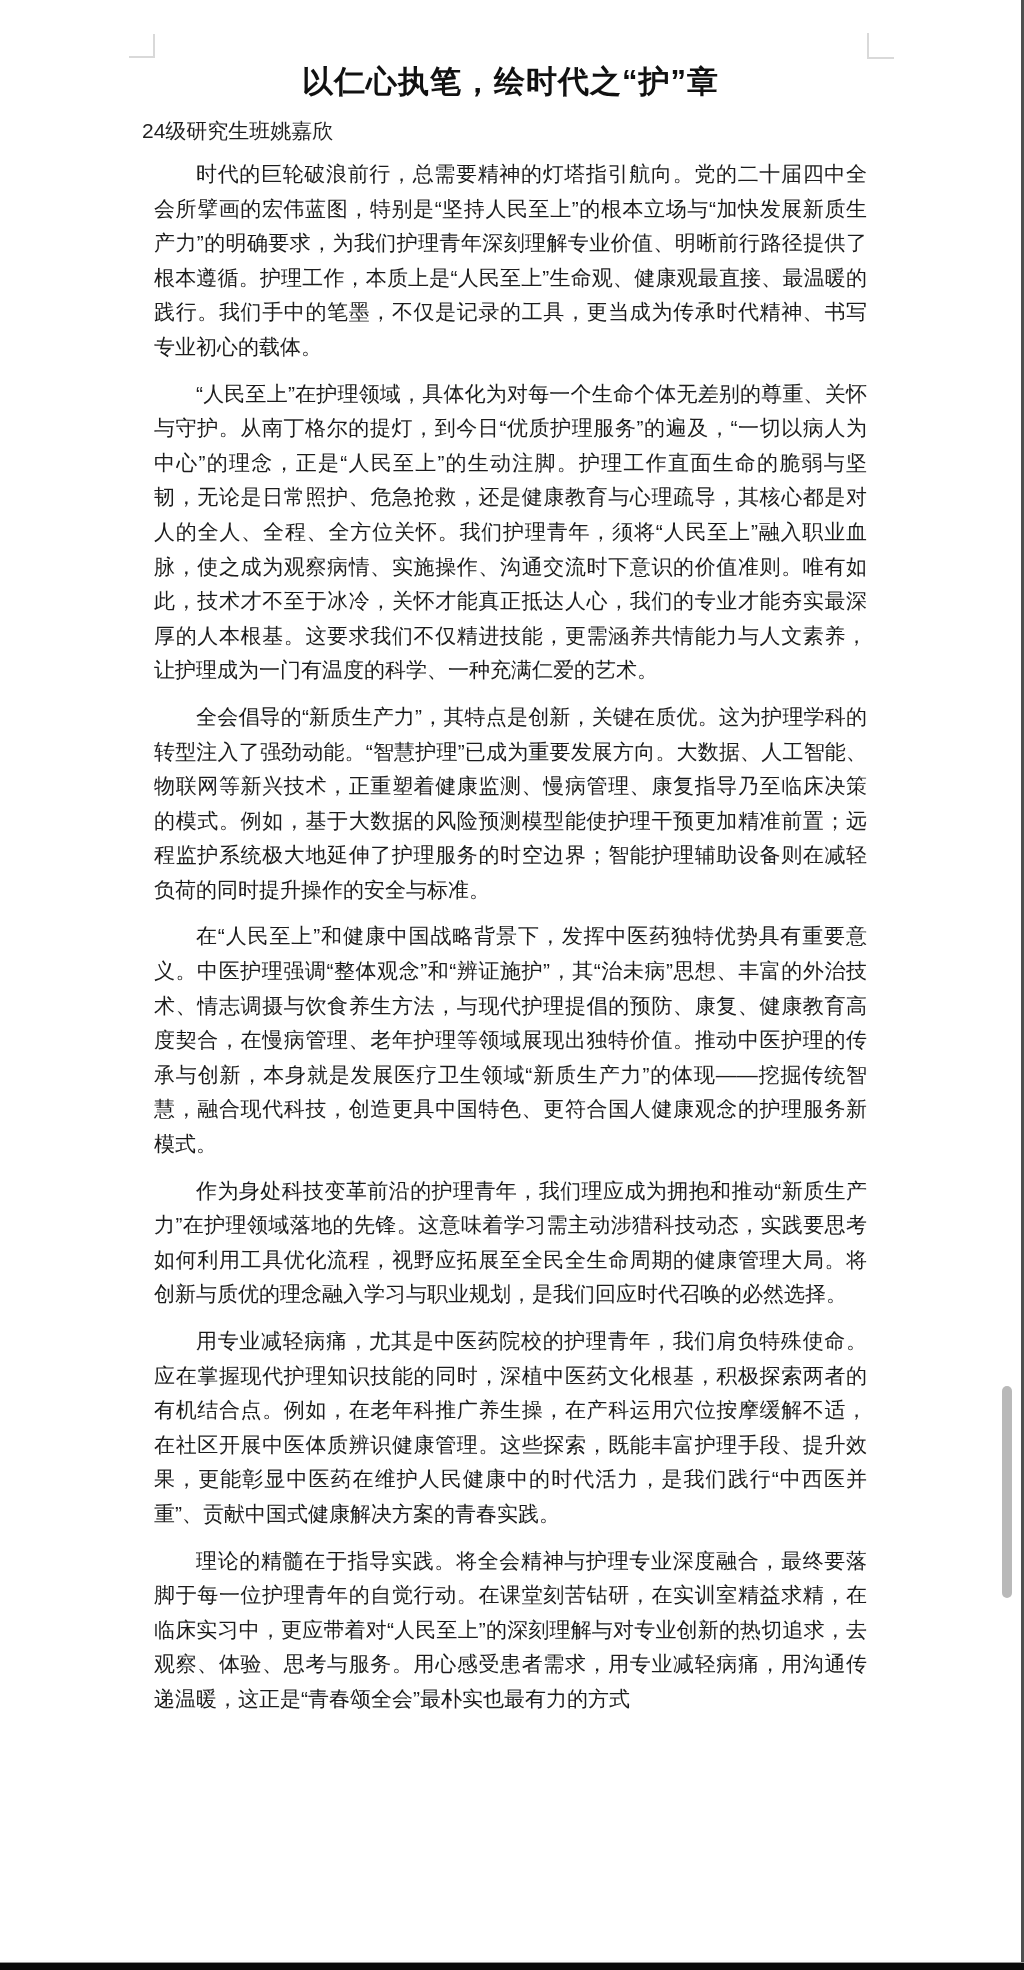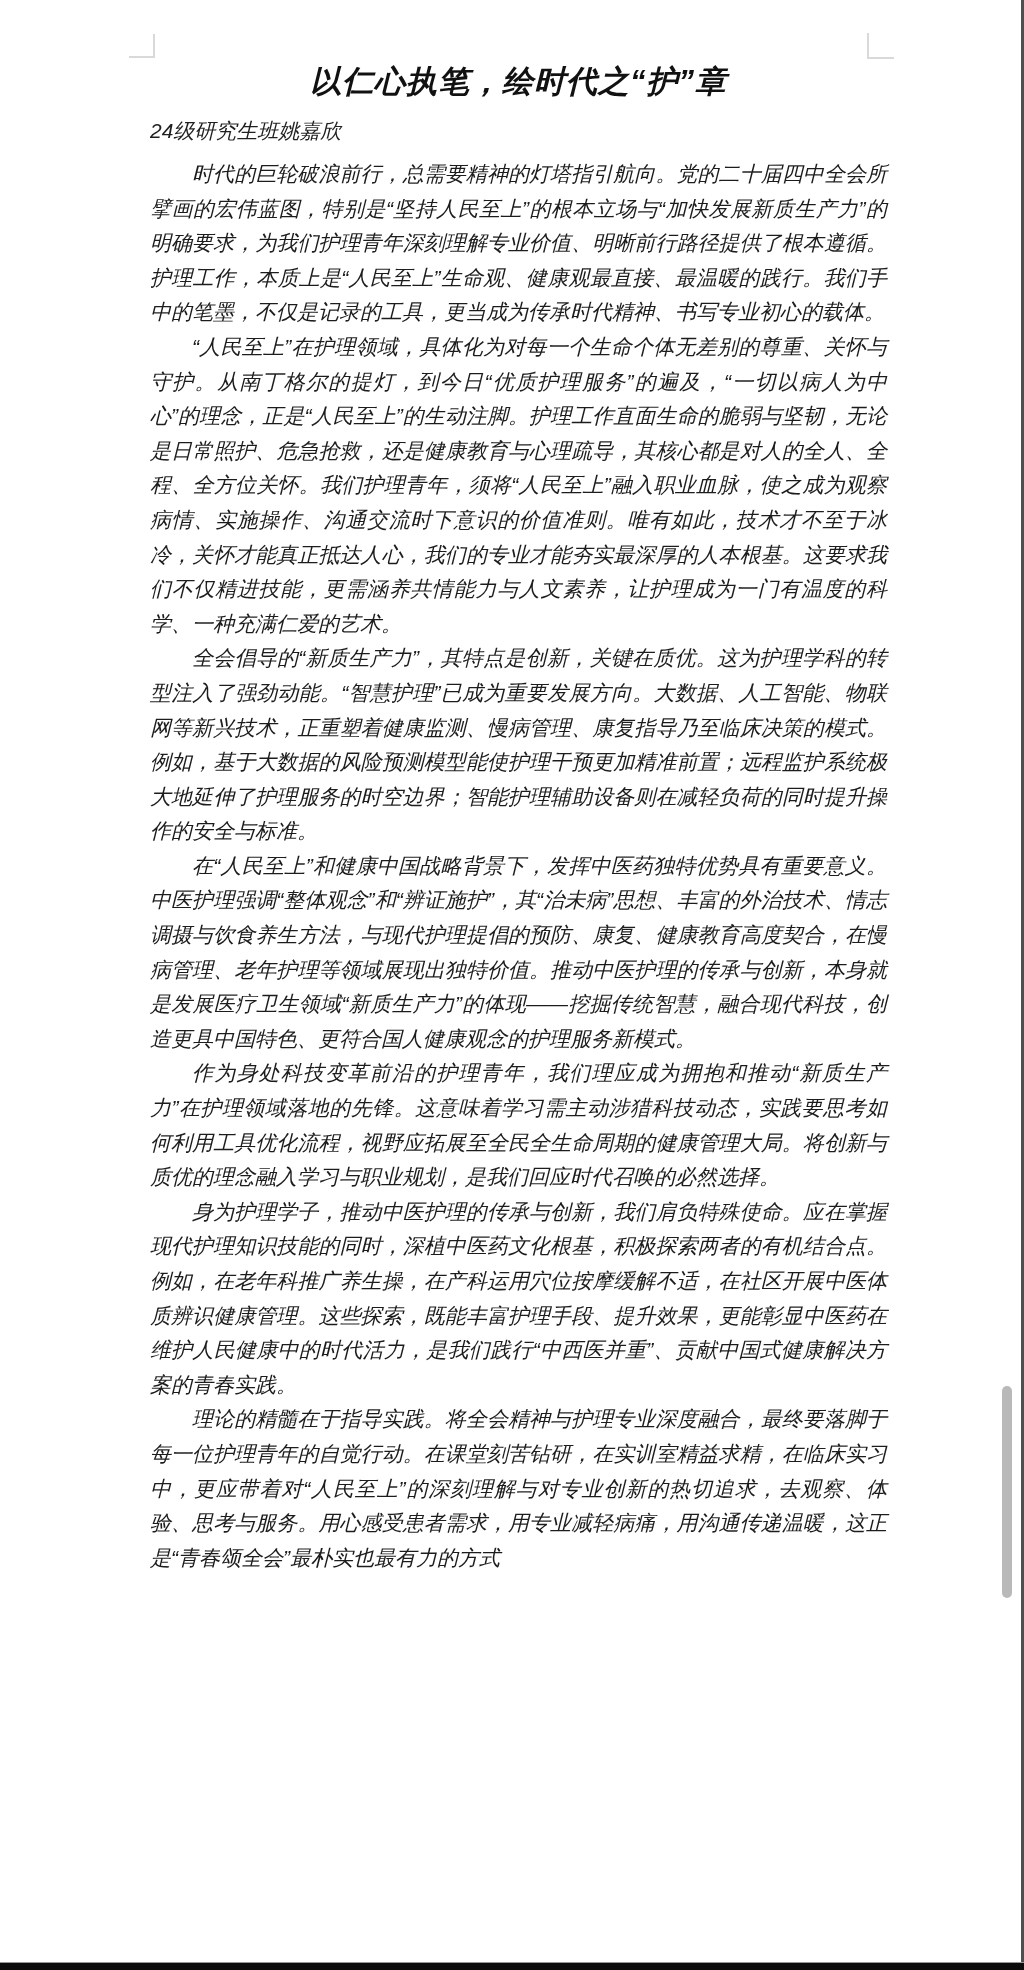--- a/index.html
+++ b/index.html
@@ -33,25 +33,24 @@
   .crop-mark.right {
     left: 867px;
     top: 33px;
     width: 25px;
     height: 24px;
     border-left: 2px solid #d9d9d9;
     border-bottom: 2px solid #d9d9d9;
   }
   .doc {
     position: absolute;
-    left: 150px;
+    left: 142px;
     top: 62px;
     width: 737px;
     color: #1a1a1a;
-    font-style: italic;
   }
   .doc-title {
     margin: 0;
     text-align: center;
     font-size: 31px;
     line-height: 40px;
     font-weight: 700;
     letter-spacing: 1px;
     color: #111111;
   }
@@ -62,21 +61,21 @@
     color: #1f1f1f;
   }
   .doc-body {
     margin-top: 12px;
     font-size: 21px;
     line-height: 34.6px;
     text-align: justify;
     color: #1c1c1c;
   }
   .doc-body p {
-    margin: 0;
+    margin: 12px;
     padding: 0;
     text-indent: 2em;
   }
   .scrollbar-thumb {
     position: absolute;
     left: 1002px;
     top: 1386px;
     width: 10px;
     height: 212px;
     border-radius: 6px;
@@ -111,21 +110,21 @@
 
   <div class="doc">
     <h1 class="doc-title">以仁心执笔，绘时代之“护”章</h1>
     <div class="doc-byline">24级研究生班姚嘉欣</div>
     <div class="doc-body">
         <p>时代的巨轮破浪前行，总需要精神的灯塔指引航向。党的二十届四中全会所擘画的宏伟蓝图，特别是“坚持人民至上”的根本立场与“加快发展新质生产力”的明确要求，为我们护理青年深刻理解专业价值、明晰前行路径提供了根本遵循。护理工作，本质上是“人民至上”生命观、健康观最直接、最温暖的践行。我们手中的笔墨，不仅是记录的工具，更当成为传承时代精神、书写专业初心的载体。</p>
         <p>“人民至上”在护理领域，具体化为对每一个生命个体无差别的尊重、关怀与守护。从南丁格尔的提灯，到今日“优质护理服务”的遍及，“一切以病人为中心”的理念，正是“人民至上”的生动注脚。护理工作直面生命的脆弱与坚韧，无论是日常照护、危急抢救，还是健康教育与心理疏导，其核心都是对人的全人、全程、全方位关怀。我们护理青年，须将“人民至上”融入职业血脉，使之成为观察病情、实施操作、沟通交流时下意识的价值准则。唯有如此，技术才不至于冰冷，关怀才能真正抵达人心，我们的专业才能夯实最深厚的人本根基。这要求我们不仅精进技能，更需涵养共情能力与人文素养，让护理成为一门有温度的科学、一种充满仁爱的艺术。</p>
         <p>全会倡导的“新质生产力”，其特点是创新，关键在质优。这为护理学科的转型注入了强劲动能。“智慧护理”已成为重要发展方向。大数据、人工智能、物联网等新兴技术，正重塑着健康监测、慢病管理、康复指导乃至临床决策的模式。例如，基于大数据的风险预测模型能使护理干预更加精准前置；远程监护系统极大地延伸了护理服务的时空边界；智能护理辅助设备则在减轻负荷的同时提升操作的安全与标准。</p>
         <p>在“人民至上”和健康中国战略背景下，发挥中医药独特优势具有重要意义。中医护理强调“整体观念”和“辨证施护”，其“治未病”思想、丰富的外治技术、情志调摄与饮食养生方法，与现代护理提倡的预防、康复、健康教育高度契合，在慢病管理、老年护理等领域展现出独特价值。推动中医护理的传承与创新，本身就是发展医疗卫生领域“新质生产力”的体现——挖掘传统智慧，融合现代科技，创造更具中国特色、更符合国人健康观念的护理服务新模式。</p>
         <p>作为身处科技变革前沿的护理青年，我们理应成为拥抱和推动“新质生产力”在护理领域落地的先锋。这意味着学习需主动涉猎科技动态，实践要思考如何利用工具优化流程，视野应拓展至全民全生命周期的健康管理大局。将创新与质优的理念融入学习与职业规划，是我们回应时代召唤的必然选择。</p>
-        <p>身为护理学子，推动中医护理的传承与创新，我们肩负特殊使命。应在掌握现代护理知识技能的同时，深植中医药文化根基，积极探索两者的有机结合点。例如，在老年科推广养生操，在产科运用穴位按摩缓解不适，在社区开展中医体质辨识健康管理。这些探索，既能丰富护理手段、提升效果，更能彰显中医药在维护人民健康中的时代活力，是我们践行“中西医并重”、贡献中国式健康解决方案的青春实践。</p>
+        <p>用专业减轻病痛，尤其是中医药院校的护理青年，我们肩负特殊使命。应在掌握现代护理知识技能的同时，深植中医药文化根基，积极探索两者的有机结合点。例如，在老年科推广养生操，在产科运用穴位按摩缓解不适，在社区开展中医体质辨识健康管理。这些探索，既能丰富护理手段、提升效果，更能彰显中医药在维护人民健康中的时代活力，是我们践行“中西医并重”、贡献中国式健康解决方案的青春实践。</p>
         <p>理论的精髓在于指导实践。将全会精神与护理专业深度融合，最终要落脚于每一位护理青年的自觉行动。在课堂刻苦钻研，在实训室精益求精，在临床实习中，更应带着对“人民至上”的深刻理解与对专业创新的热切追求，去观察、体验、思考与服务。用心感受患者需求，用专业减轻病痛，用沟通传递温暖，这正是“青春颂全会”最朴实也最有力的方式</p>
       </div>
   </div>
 
   <div class="scrollbar-thumb"></div>
   <div class="right-edge-line"></div>
   <div class="bottom-bar"></div>
 
 </div>
 

